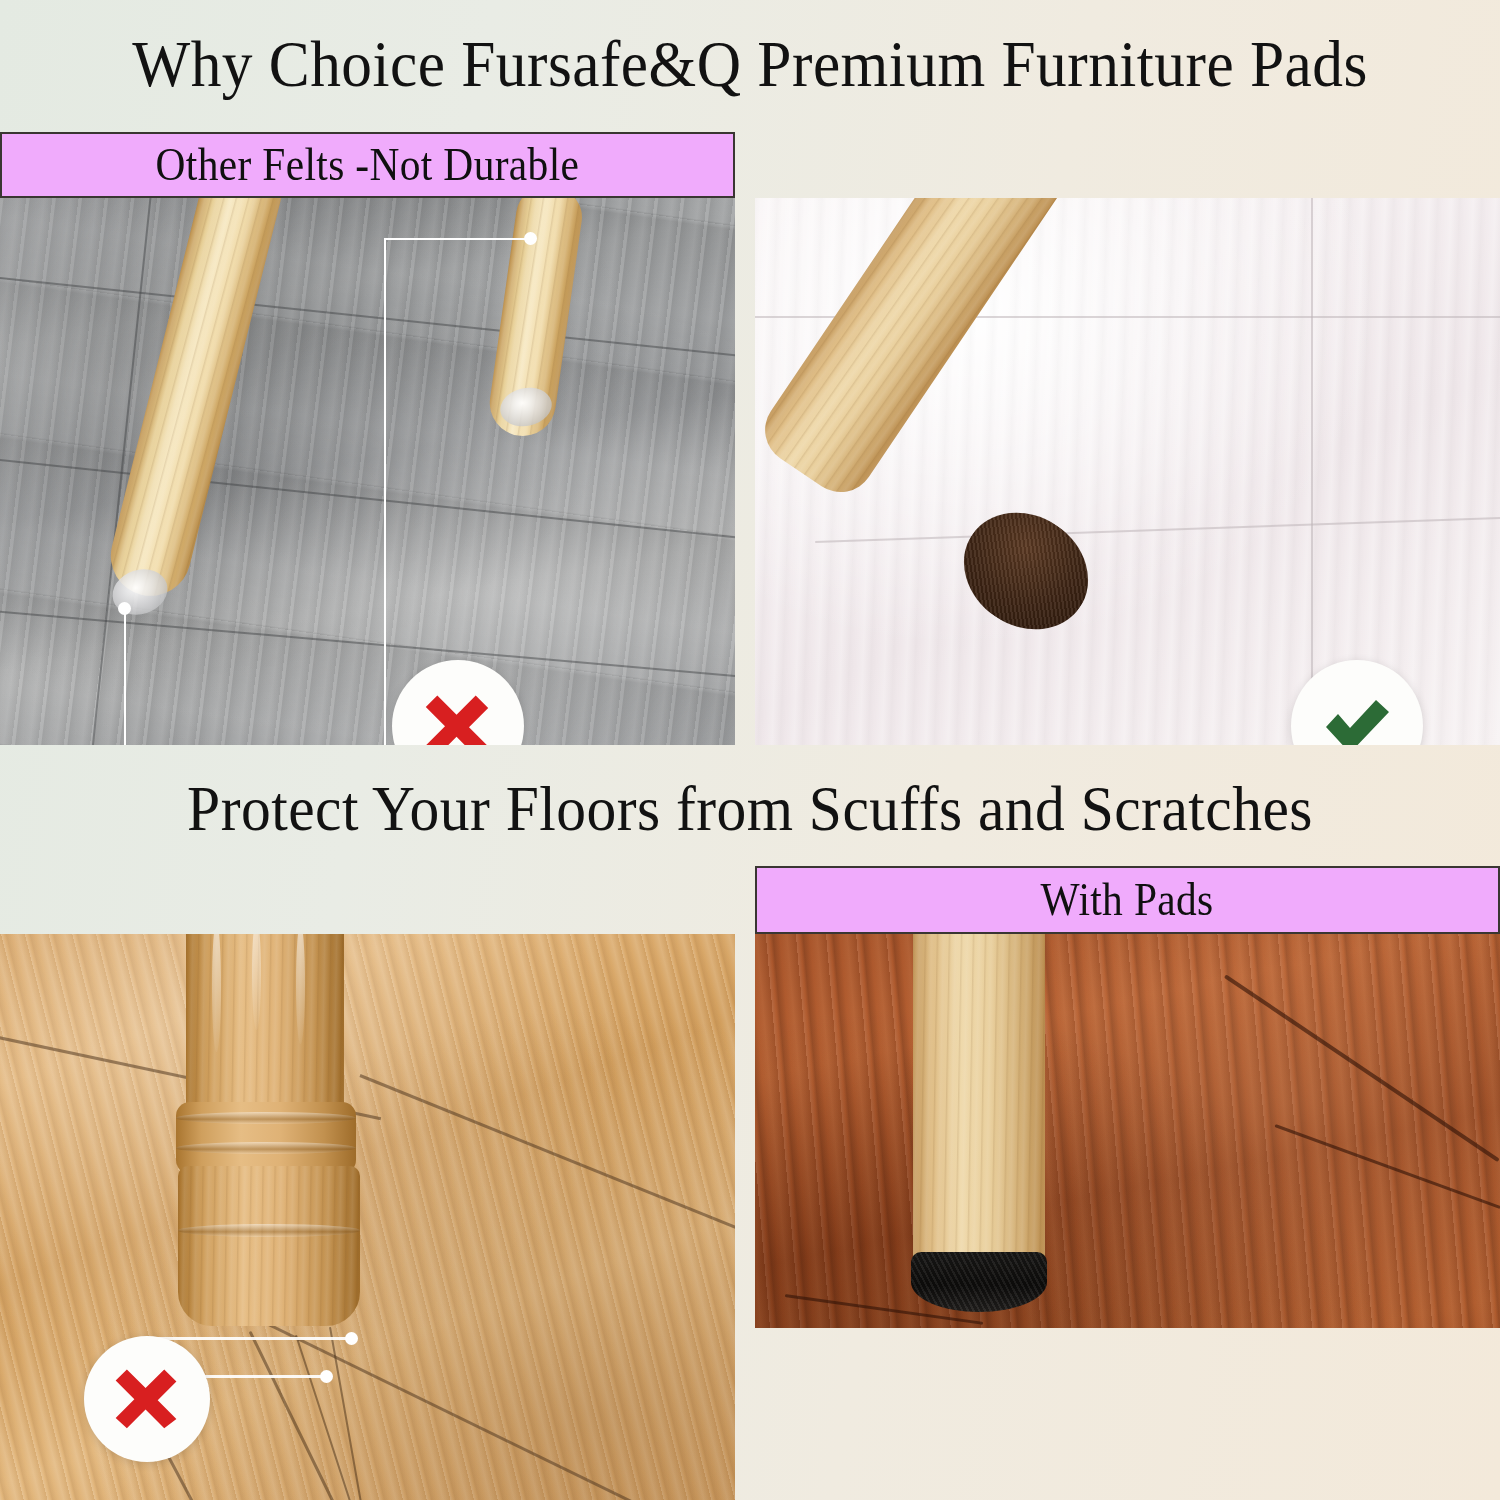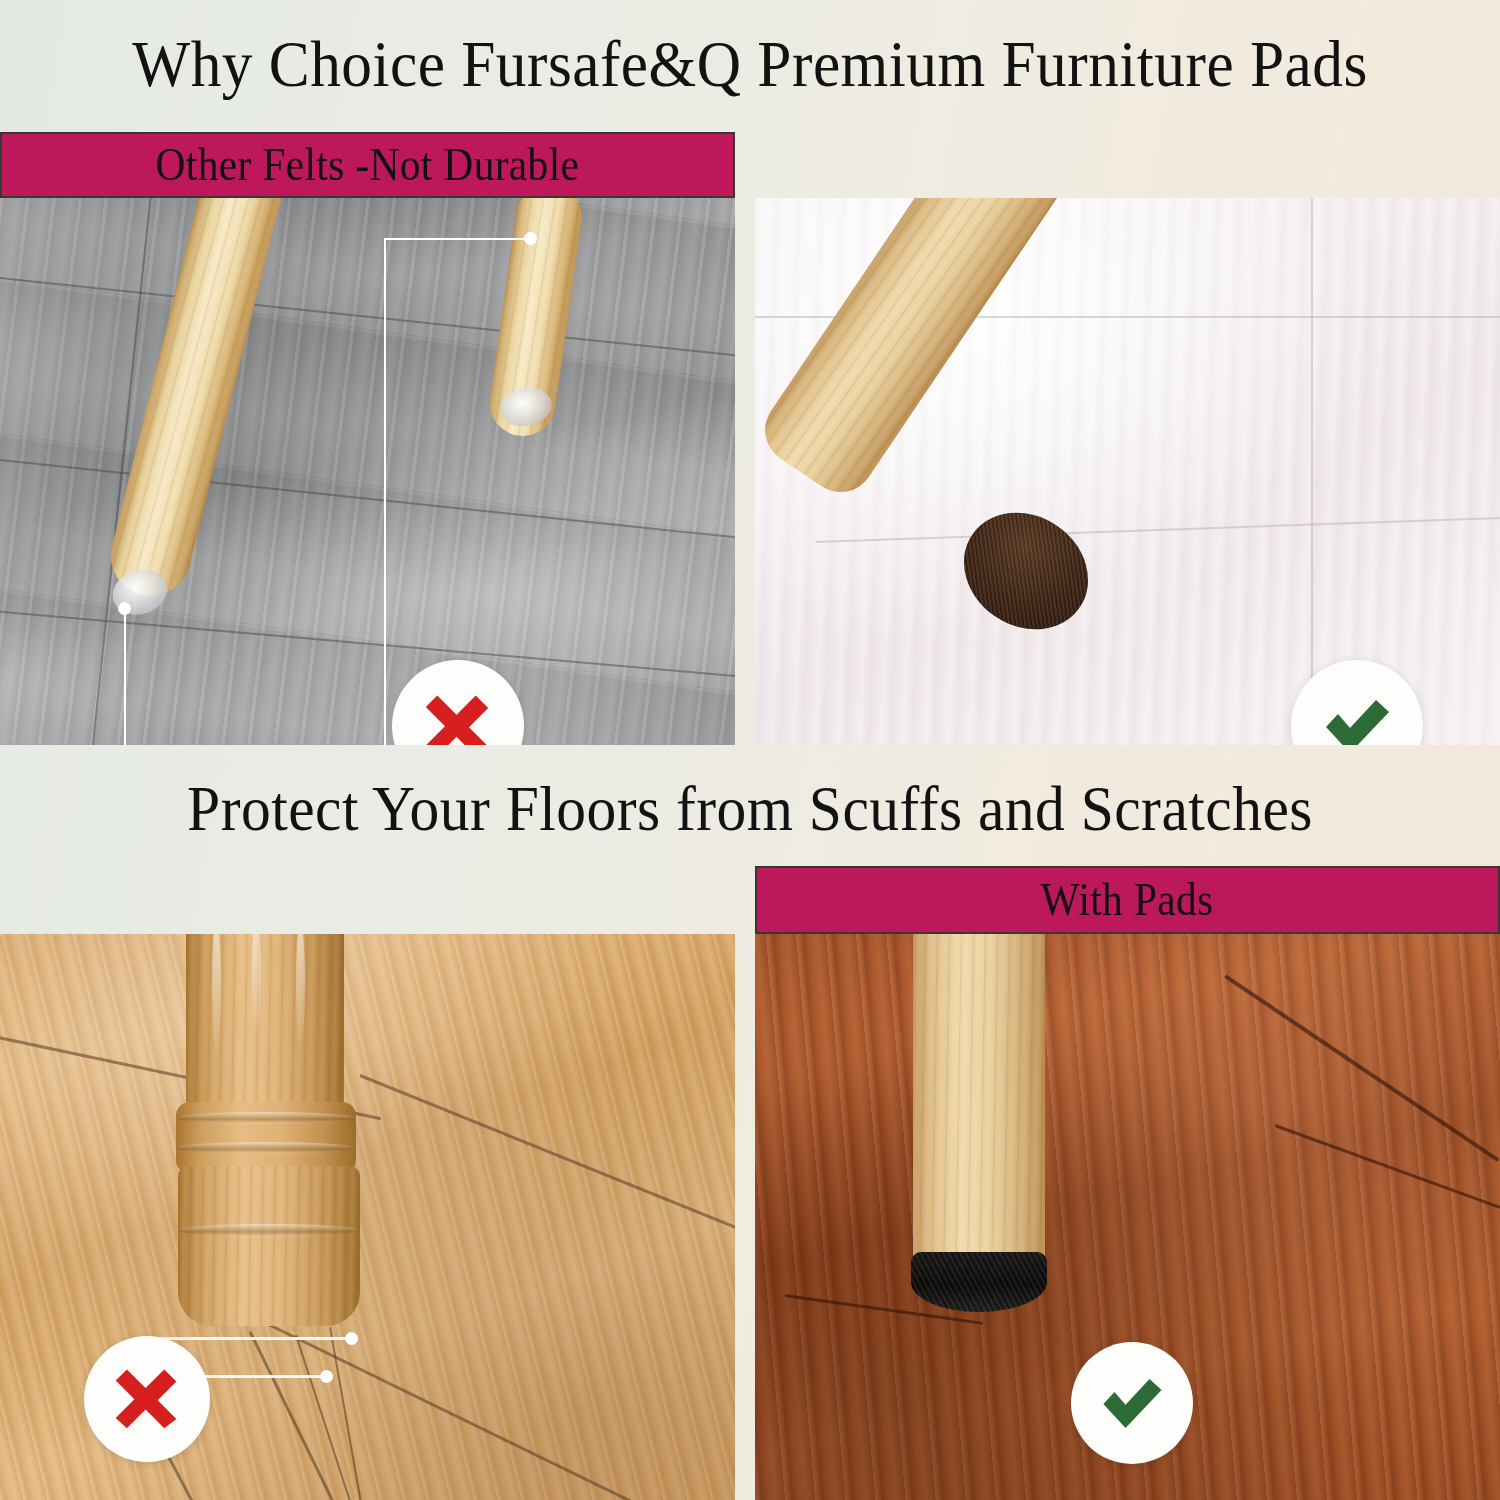--- a/index.html
+++ b/index.html
@@ -50,21 +50,21 @@
     position: absolute;
     overflow: hidden;
   }
   .panel-label {
     position: absolute;
     left: 0;
     top: 0;
     width: 100%;
     height: 100%;
     box-sizing: border-box;
-    background: #be185d;
+    background: #f0abfc;
     border: 2px solid #3a3632;
     display: flex;
     align-items: center;
     justify-content: center;
     color: #101010;
     font-family: "Liberation Serif", "DejaVu Serif", serif;
     white-space: nowrap;
   }
   .label-text {
     transform: scaleX(0.9);
@@ -397,21 +397,21 @@
 
       <div class="badge" style="left:84px; top:402px; width:126px; height:126px;">
         <svg width="72" height="72" viewBox="0 0 74 74">
           <path d="M17 11 L37 31 L57 11 L70 24 L50 44 L70 64 L57 74 L37 54 L17 74 L5 63 L25 43 L5 23 Z" fill="#d81f20" transform="translate(0,-4) scale(0.96)"></path>
         </svg>
       </div>
     </div>
 
   </div>
 
-  <div class="panel" style="left:755px; top:866px; width:745px; height:634px;">
+  <div class="panel" style="left:755px; top:866px; width:745px; height:462px;">
 
     <div class="photo" style="left:0; top:68px; width:745px; height:566px;">
       <div class="floor-walnut"></div>
       <div class="walnut-crack" style="left:470px; top:40px; width:330px; height:4px; transform:rotate(34deg);"></div>
       <div class="walnut-crack" style="left:520px; top:190px; width:240px; height:3px; transform:rotate(20deg);"></div>
       <div class="walnut-crack" style="left:30px; top:360px; width:200px; height:3px; transform:rotate(8deg);"></div>
 
       <div class="leg leg-beech" style="left:158px; top:-40px; width:132px; height:390px; border-radius:14px 14px 18px 18px;">
         <div class="leg-grain"></div>
       </div>

